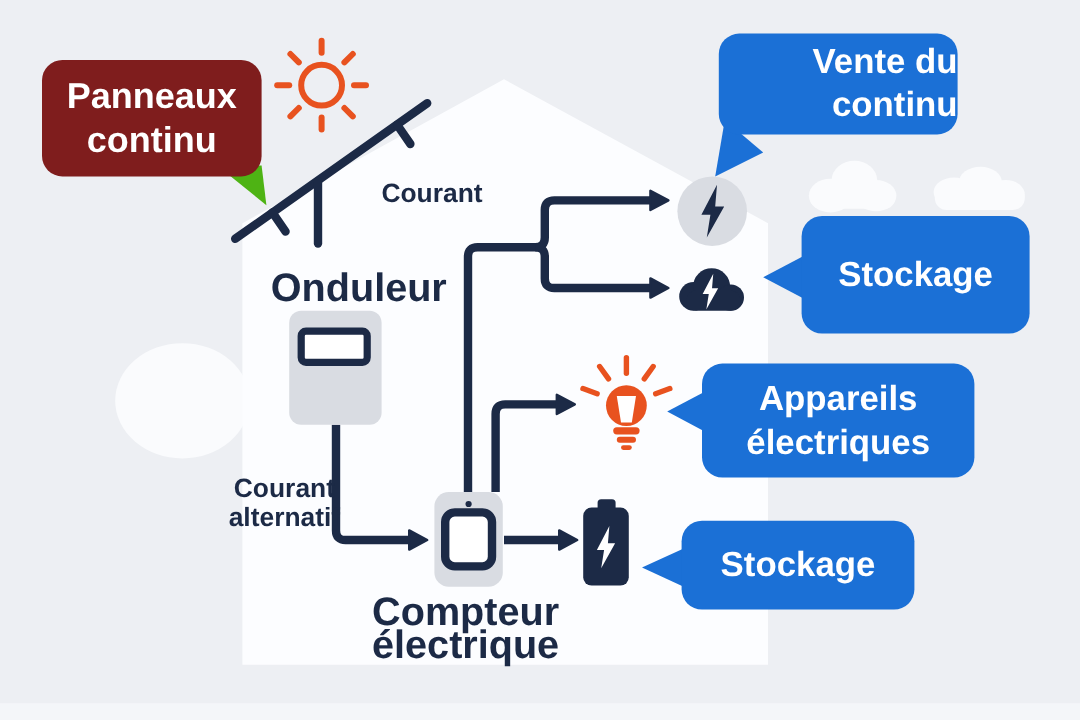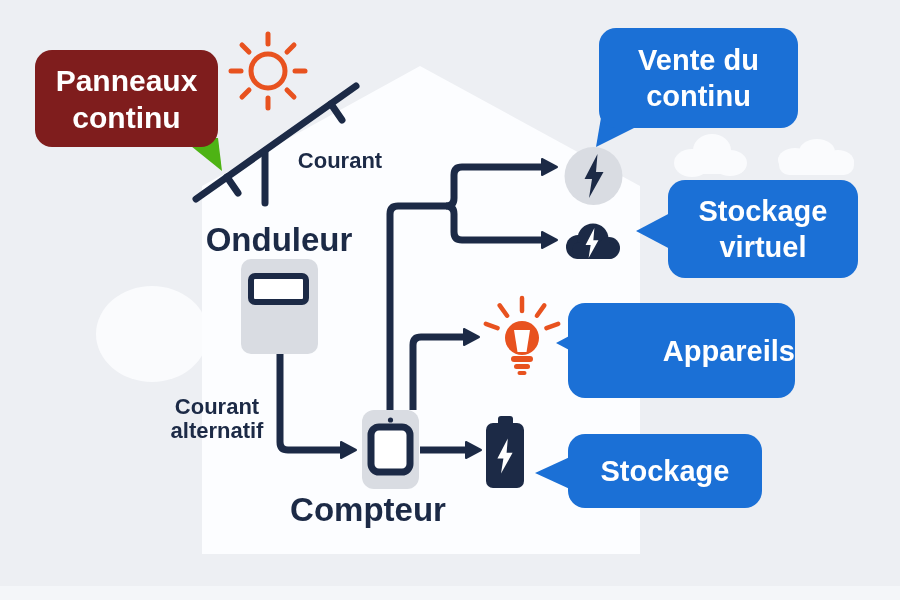--- a/index.html
+++ b/index.html
@@ -10,21 +10,21 @@
   }
   #diagram-svg{position:absolute;left:0;top:0;}
   .bubble{
     position:absolute;display:flex;flex-direction:column;
     justify-content:center;align-items:center;
     border-radius:17px;color:#ffffff;font-weight:bold;text-align:center;
   }
   .green-bubble{background:#7f1d1d;font-size:30px;line-height:37px;align-items:center;}
   .blue-bubble{background:#1b70d6;font-size:29px;line-height:36px;}
   .diagram-label{
-    position:absolute;color:#1c2a46;font-weight:bold;text-align:center;
+    position:absolute;color:#1c2a46;font-weight:bold;text-align:center;padding-left:20px;
   }
   .lbl-small{font-size:22px;line-height:24px;}
   .lbl-big{font-size:33px;line-height:27px;}
   .bl{display:block;}
 </style>
 </head>
 <body>
 
 <div id="stage">
 
@@ -134,32 +134,32 @@
       <rect x="486" y="423" width="38" height="65" rx="7" fill="#1c2a46"></rect>
       <path d="M 3.5,-22 L -9.5,3 L -2,3 L -5,22 L 9.5,-4 L 2,-4 Z" transform="translate(505,456) scale(0.8)" fill="#ffffff"></path>
     </g>
   </svg>
 
   <div class="bubble green-bubble" style="left:35px;top:50px;width:183px;height:97px;">
     <span class="bl">Panneaux</span>
     <span class="bl">continu</span>
   </div>
 
-  <div class="bubble blue-bubble" style="left:599px;top:28px;width:199px;height:100px;">
+  <div class="bubble blue-bubble" style="left:599px;top:28px;width:199px;height:84px;align-items:flex-end;">
     <span class="bl">Vente du</span>
     <span class="bl">continu</span>
   </div>
 
   <div class="bubble blue-bubble" style="left:668px;top:180px;width:190px;height:98px;">
     <span class="bl">Stockage</span>
-    <span class="bl">virtuel</span>
   </div>
 
-  <div class="bubble blue-bubble" style="left:568px;top:303px;width:227px;height:95px;align-items:flex-end;">
+  <div class="bubble blue-bubble" style="left:585px;top:303px;width:227px;height:95px;">
     <span class="bl">Appareils</span>
+    <span class="bl">électriques</span>
   </div>
 
   <div class="bubble blue-bubble" style="left:568px;top:434px;width:194px;height:74px;">
     <span class="bl">Stockage</span>
   </div>
 
   <div class="diagram-label lbl-small" style="left:270px;top:149px;width:140px;">
     <span class="bl">Courant</span>
   </div>
 
@@ -167,15 +167,16 @@
     <span class="bl">Courant</span>
     <span class="bl">alternatif</span>
   </div>
 
   <div class="diagram-label lbl-big" style="left:199px;top:226px;width:160px;">
     <span class="bl">Onduleur</span>
   </div>
 
   <div class="diagram-label lbl-big" style="left:288px;top:496px;width:160px;">
     <span class="bl">Compteur</span>
+    <span class="bl">électrique</span>
   </div>
 
 </div>
 
 </body></html>

